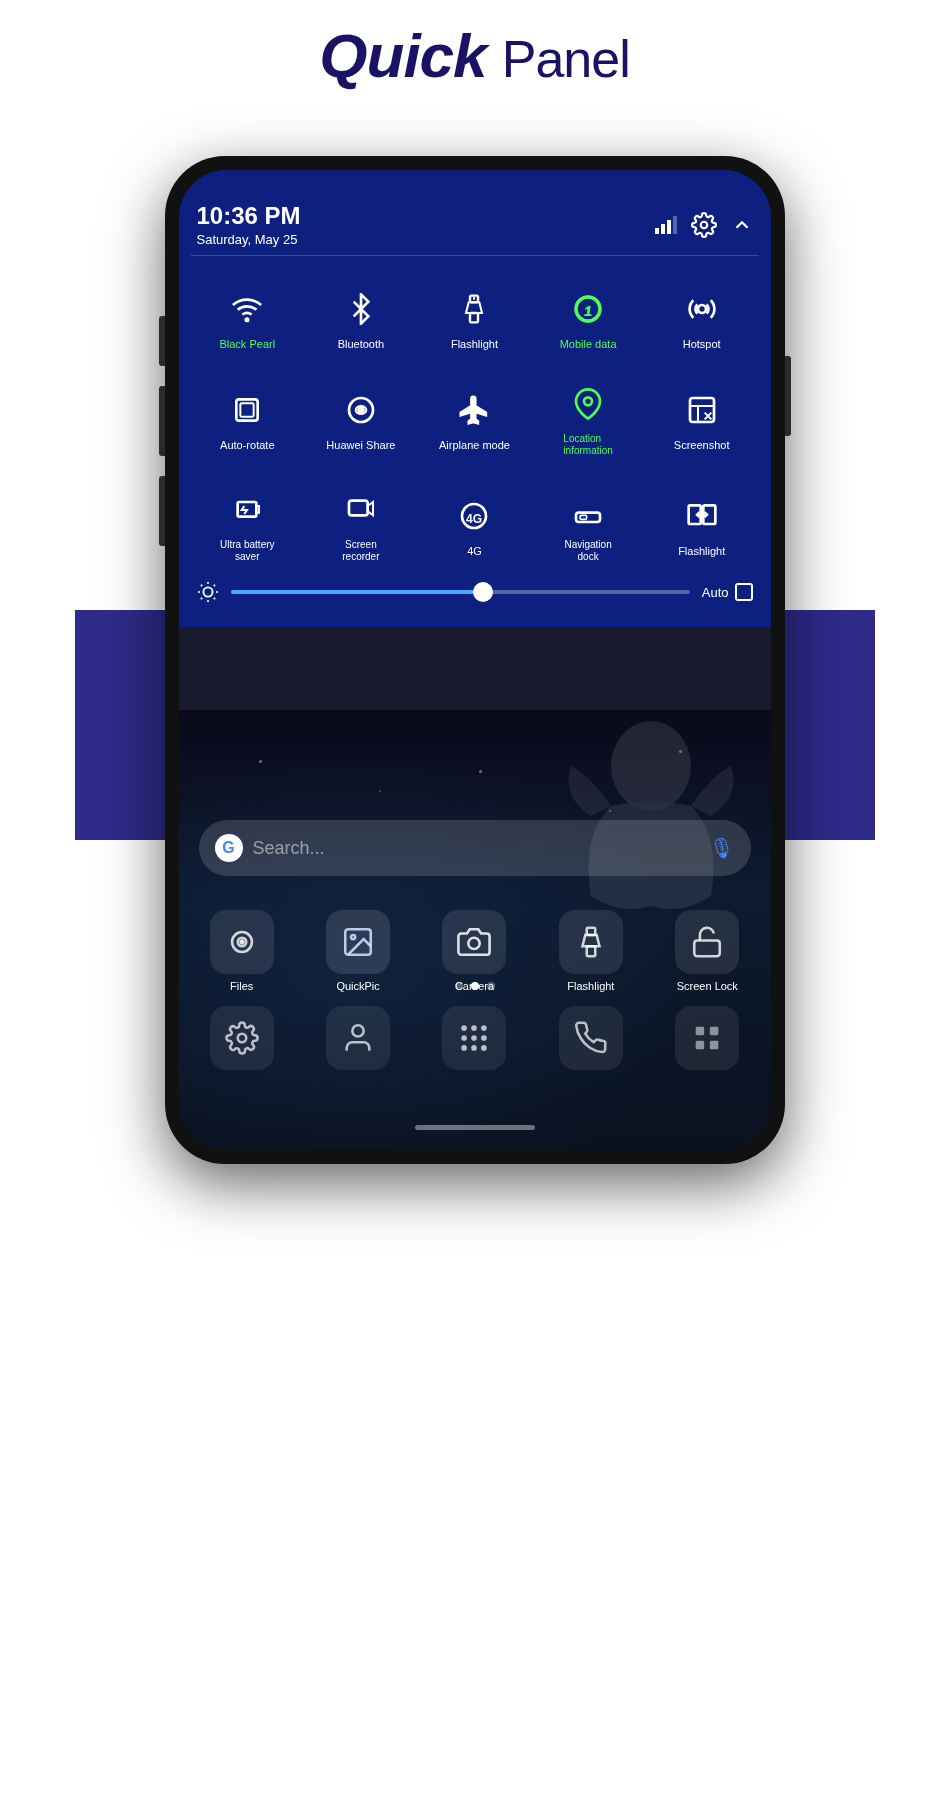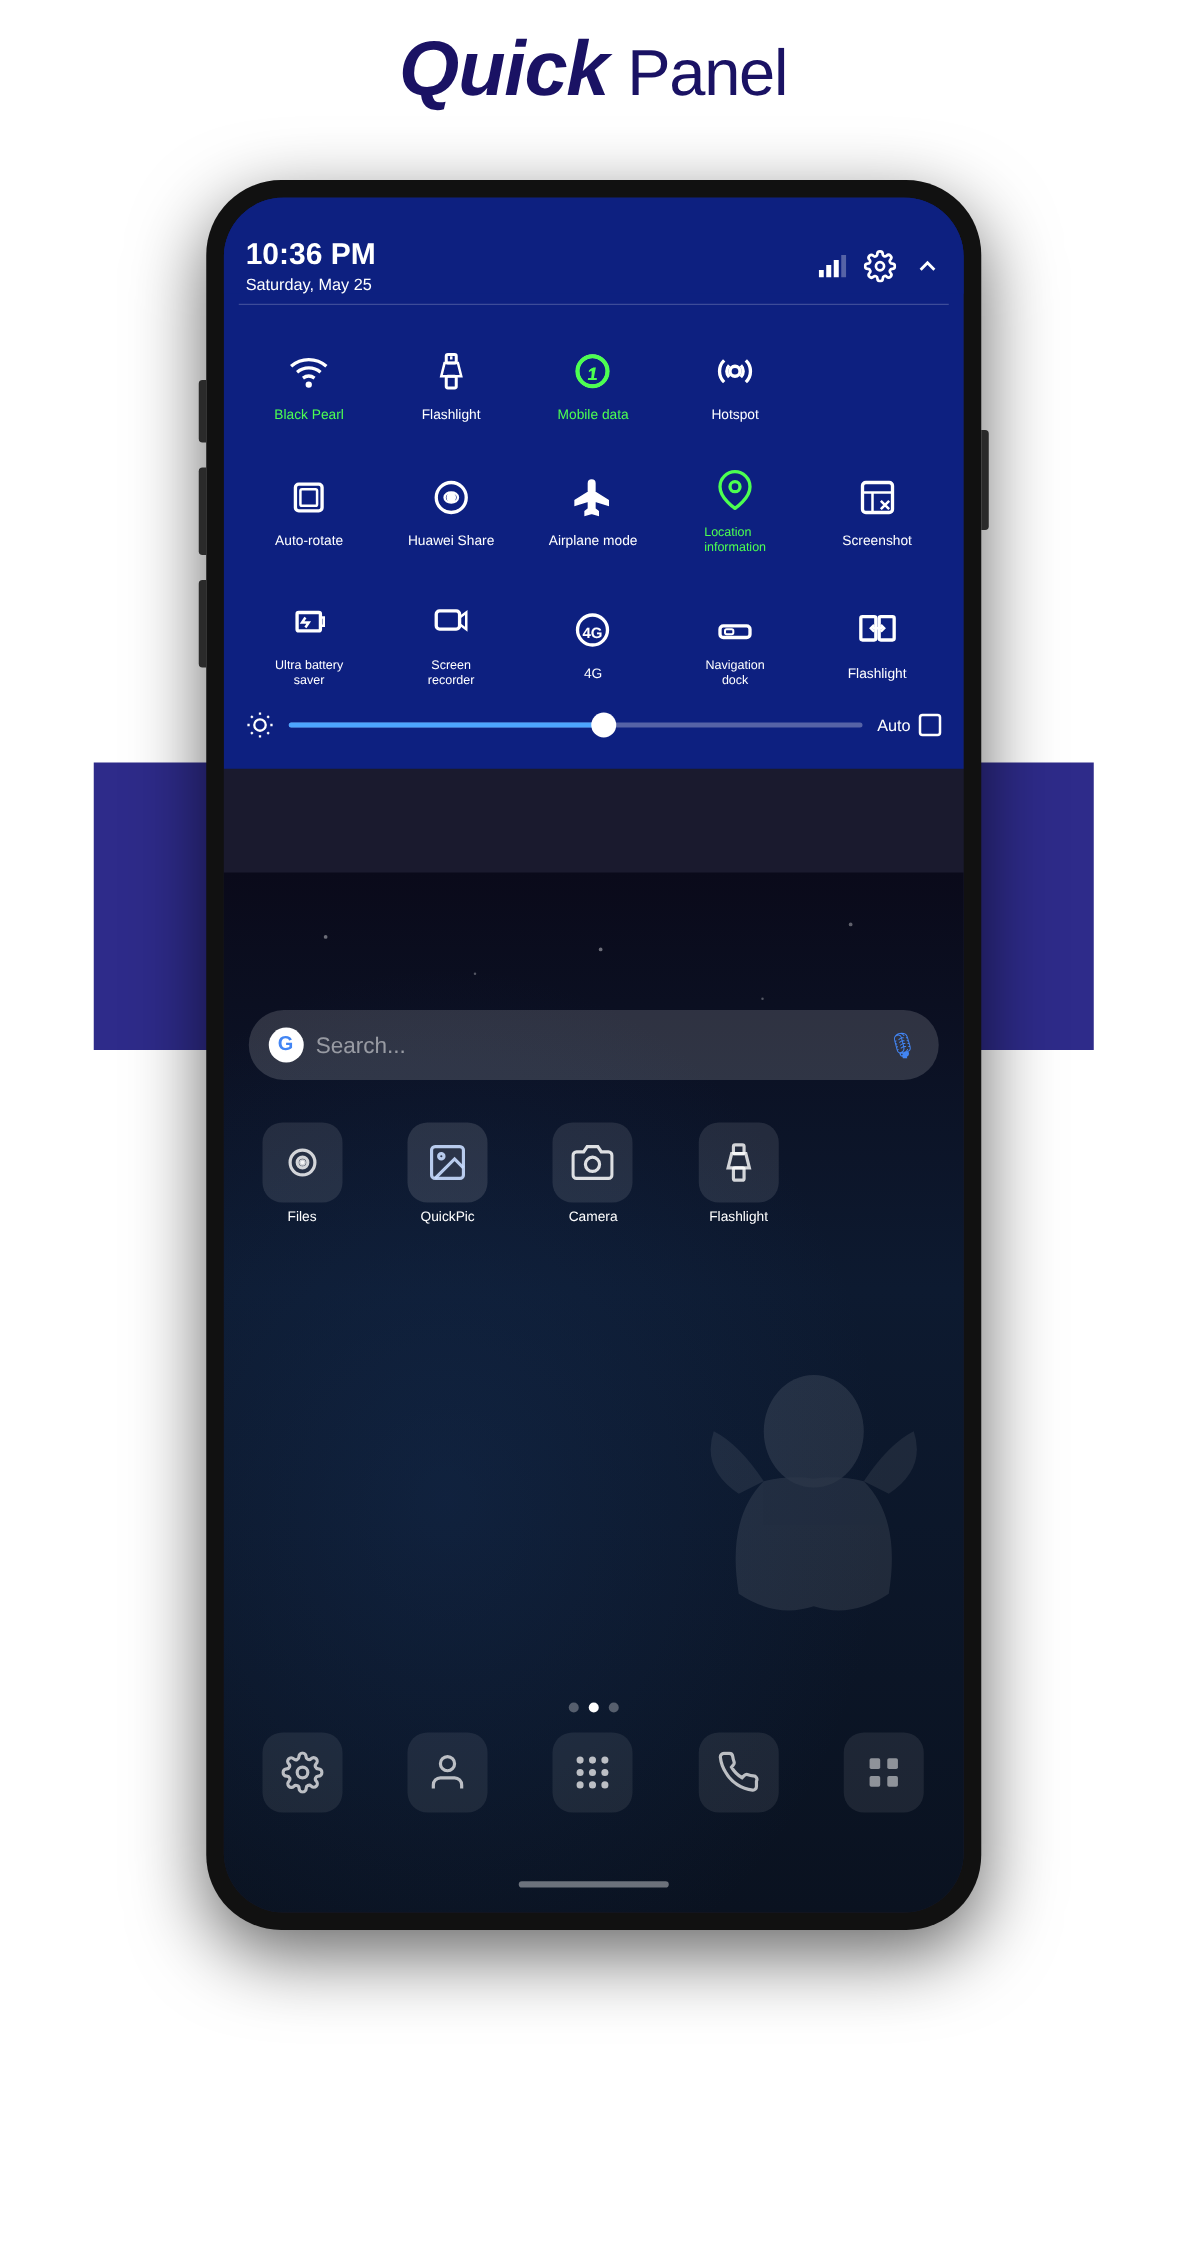--- a/index.html
+++ b/index.html
@@ -42,25 +42,25 @@
       top: 470px;
       left: -60px;
       width: 800px;
       height: 230px;
       background: #2e2b8a;
       z-index: 0;
     }
 
     .phone-outer {
       position: absolute;
-      top: 4px;
+      top: 16px;
       left: 50%;
       transform: translateX(-50%);
       width: 620px;
-      height: 1400px;
+      height: 1008px;
       background: #111111;
       border-radius: 60px;
       z-index: 1;
       box-shadow: 0 20px 60px rgba(0,0,0,0.6);
       text-decoration: underline;
     }
 
     .phone-inner {
       position: absolute;
       top: 14px;
@@ -455,20 +455,28 @@
               <svg viewBox="0 0 24 24">
                 <path d="M5 12.55a11 11 0 0 1 14.08 0" class="wifi-arc"></path>
                 <path d="M1.42 9a16 16 0 0 1 21.16 0" class="wifi-arc"></path>
                 <path d="M8.53 16.11a6 6 0 0 1 6.95 0" class="wifi-arc"></path>
                 <circle cx="12" cy="20" r="1" fill="white"></circle>
               </svg>
             </div>
             <div class="tile-label green">Black Pearl</div>
           </div>
 
+          <div class="tile">
+            <div class="tile-icon">
+              <svg viewBox="0 0 24 24">
+                <polyline points="6.5 6.5 17.5 17.5 12 23 12 1 17.5 6.5 6.5 17.5" stroke="white" stroke-width="2" fill="none"></polyline>
+              </svg>
+            </div>
+            <div class="tile-label">Bluetooth</div>
+          </div>
 
           <div class="tile">
             <div class="tile-icon">
               <svg viewBox="0 0 24 24">
                 <rect x="9" y="2" width="6" height="5" rx="1" stroke="white" stroke-width="1.8" fill="none"></rect>
                 <path d="M8 7 l-2 8 h12 l-2-8 z" stroke="white" stroke-width="1.5" fill="none"></path>
                 <rect x="9" y="15" width="6" height="7" rx="1" stroke="white" stroke-width="1.8" fill="none"></rect>
                 <line x1="12" y1="3" x2="12" y2="5" stroke="white" stroke-width="1.5"></line>
               </svg>
             </div>
@@ -700,20 +708,29 @@
             <div class="app-icon-box">
               <svg width="34" height="34" viewBox="0 0 24 24" fill="none" stroke="rgba(255,255,255,0.8)" stroke-width="1.8">
                 <rect x="9" y="2" width="6" height="5" rx="1"></rect>
                 <path d="M8 7 l-2 8 h12 l-2-8 z"></path>
                 <rect x="9" y="15" width="6" height="7" rx="1"></rect>
               </svg>
             </div>
             <div class="app-label">Flashlight</div>
           </div>
 
+          <div class="app-item">
+            <div class="app-icon-box">
+              <svg width="34" height="34" viewBox="0 0 24 24" fill="none" stroke="rgba(255,255,255,0.8)" stroke-width="1.8">
+                <rect x="3" y="11" width="18" height="11" rx="2" ry="2"></rect>
+                <path d="M7 11V7a5 5 0 0 1 9.9-1"></path>
+              </svg>
+            </div>
+            <div class="app-label">Screen Lock</div>
+          </div>
         </div>
 
         <div class="page-dots">
           <div class="page-dot"></div>
           <div class="page-dot active"></div>
           <div class="page-dot"></div>
         </div>
 
         <div class="dock">
           <div class="dock-item">

